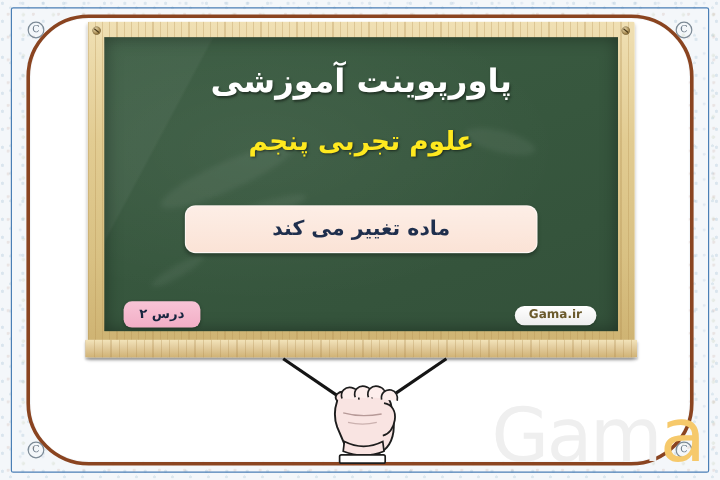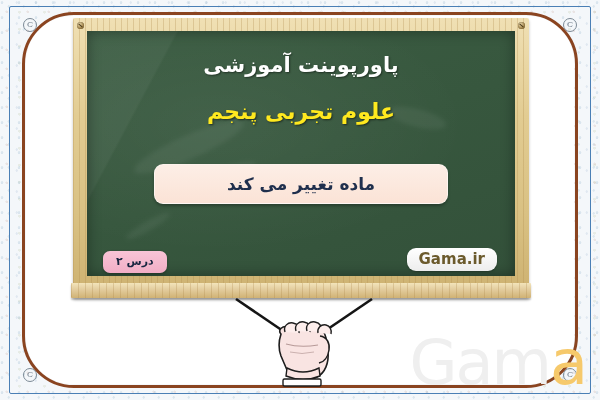--- a/index.html
+++ b/index.html
@@ -112,21 +112,21 @@
   .sc-tl{left:4px;top:4px;}
   .sc-tr{right:4px;top:4px;}
 
   
   .board-content{
     position:absolute;inset:0;
     display:flex;flex-direction:column;align-items:center;
     padding-top:22px;box-sizing:border-box;
   }
   .title-main{
-    color:#ffffff;font-size:21px;font-weight:bold;
+    color:#ffffff;font-size:27px;font-weight:bold;
     letter-spacing:.5px;
     text-shadow:1px 1px 2px rgba(0,0,0,.45);
     white-space:nowrap;
   }
   .title-sub{
     margin-top:22px;
     color:#ffe91f;font-size:22px;font-weight:bold;
     text-shadow:1px 1px 2px rgba(0,0,0,.5);
     white-space:nowrap;
   }
@@ -148,21 +148,21 @@
     position:absolute;left:16px;bottom:3px;
     background:linear-gradient(180deg,#f8c4d6 0%,#f2aec6 100%);
     color:#17253f;font-size:11px;font-weight:bold;
     padding:4px 13px 5px;border-radius:7px;
     box-shadow:0 1px 3px rgba(0,0,0,.3);
     white-space:nowrap;
   }
   .site-pill{
     position:absolute;right:18px;bottom:5px;
     background:linear-gradient(180deg,#ffffff 0%,#ededed 100%);
-    color:#6b5a2c;font-size:15px;font-weight:bold;
+    color:#6b5a2c;font-size:10px;font-weight:bold;
     padding:2px 12px 3px;border-radius:9px;direction:ltr;
     box-shadow:0 1px 2px rgba(0,0,0,.25);
     white-space:nowrap;
   }
 
   
   .rig{position:absolute;left:0;top:0;width:600px;height:400px;pointer-events:none;}
 </style>
 </head>
 <body>

